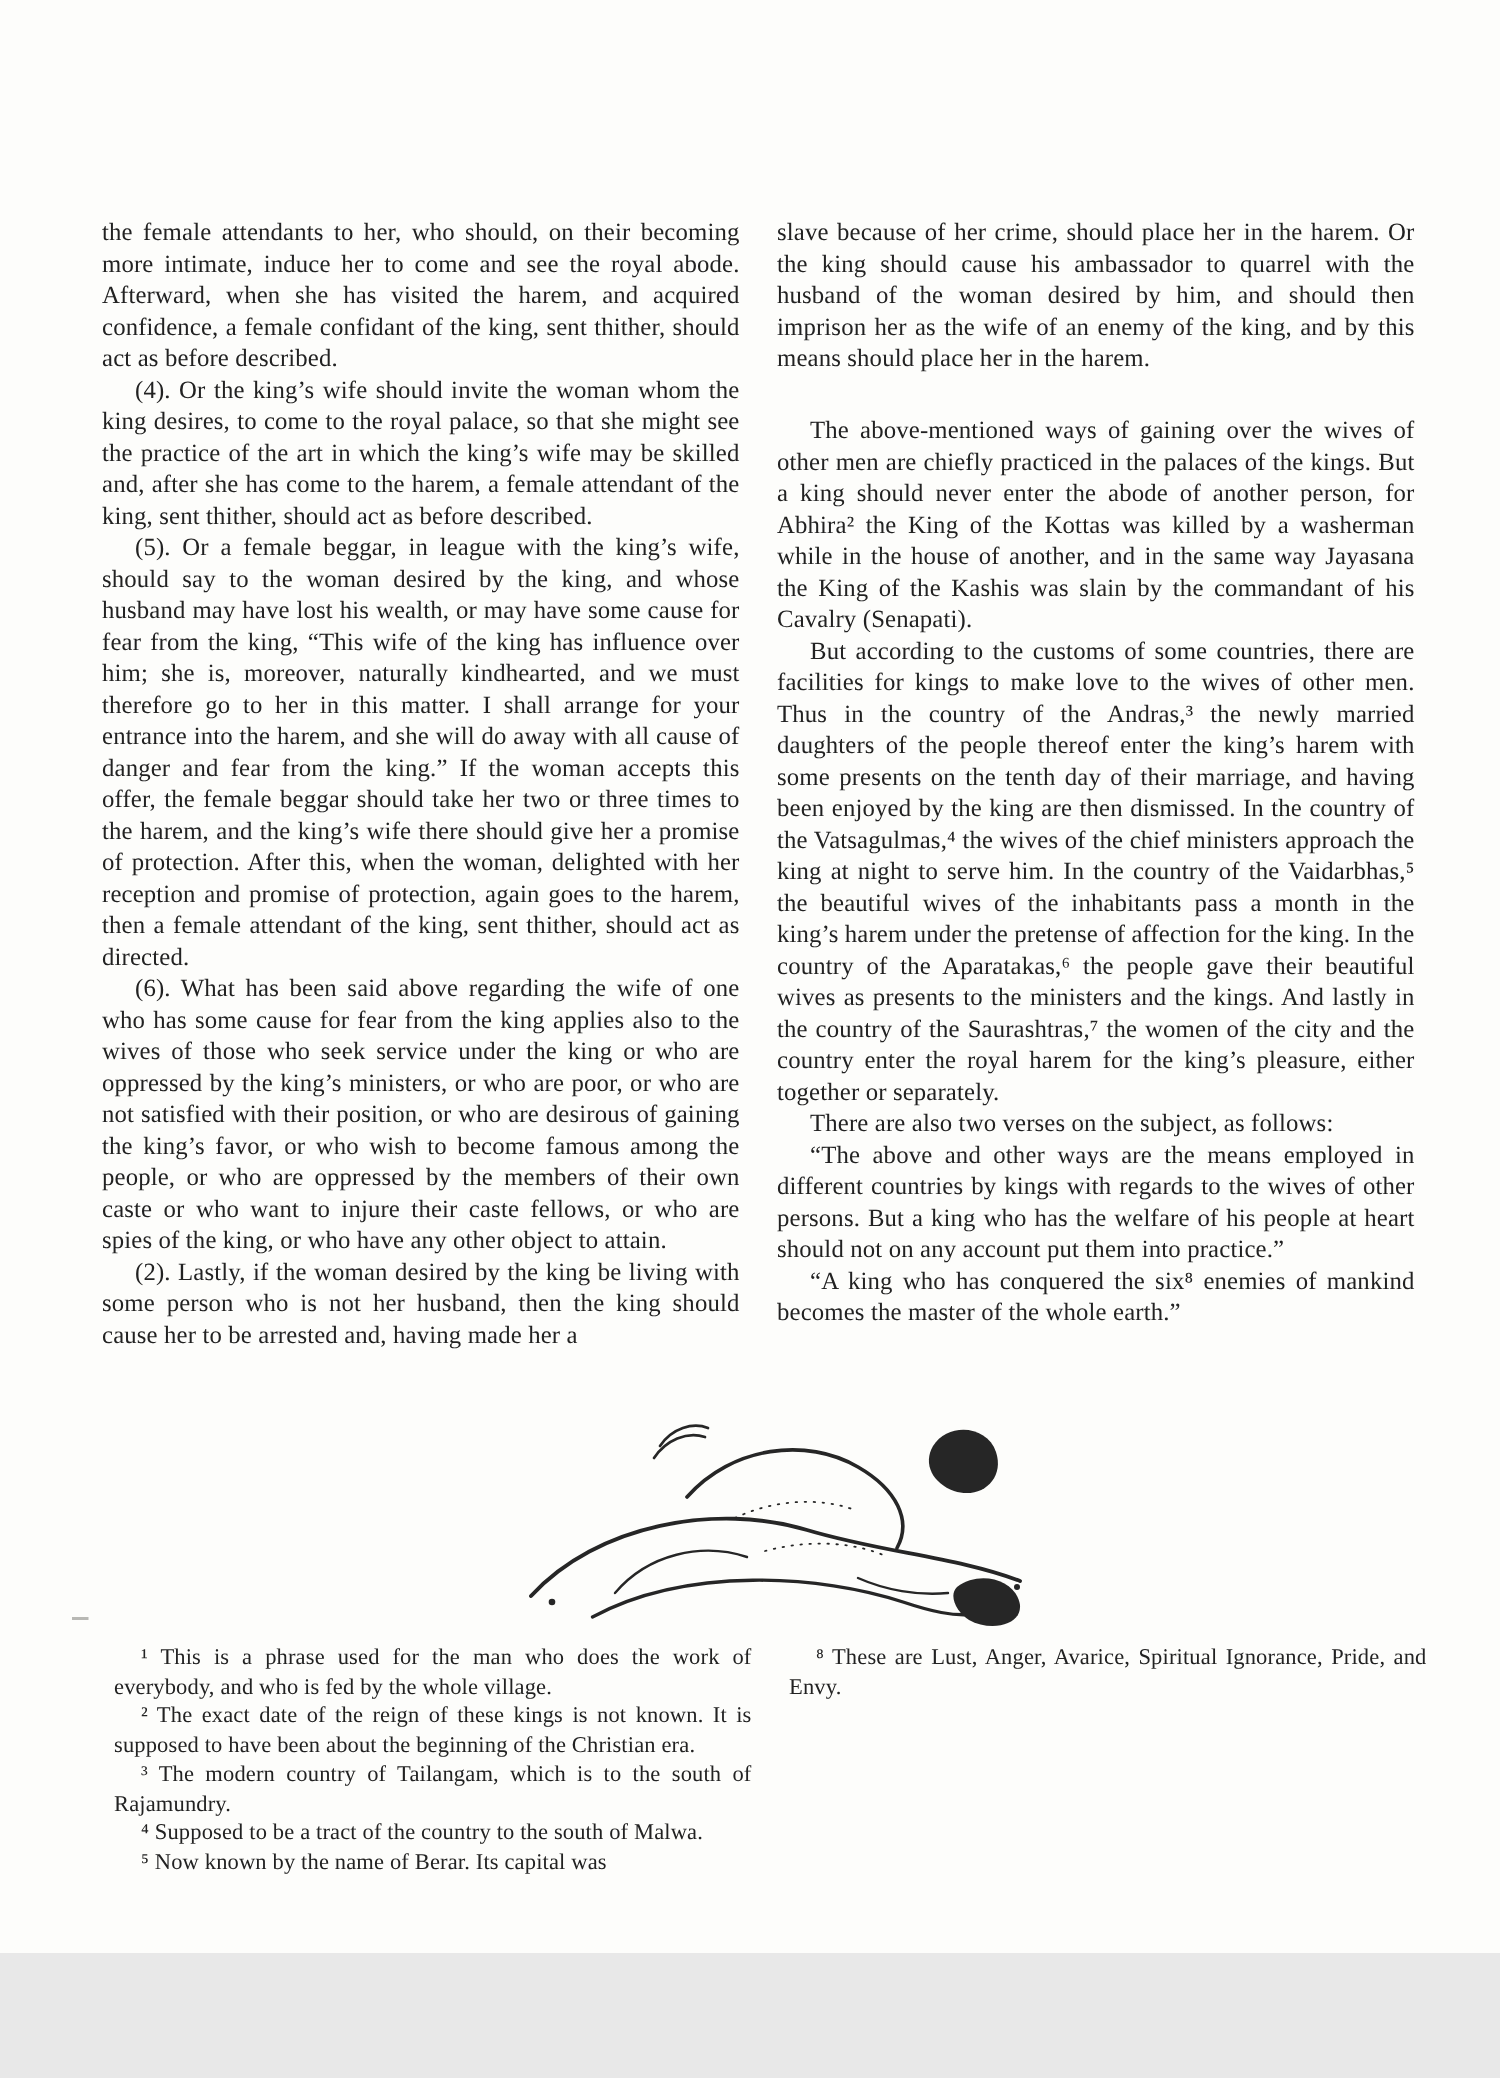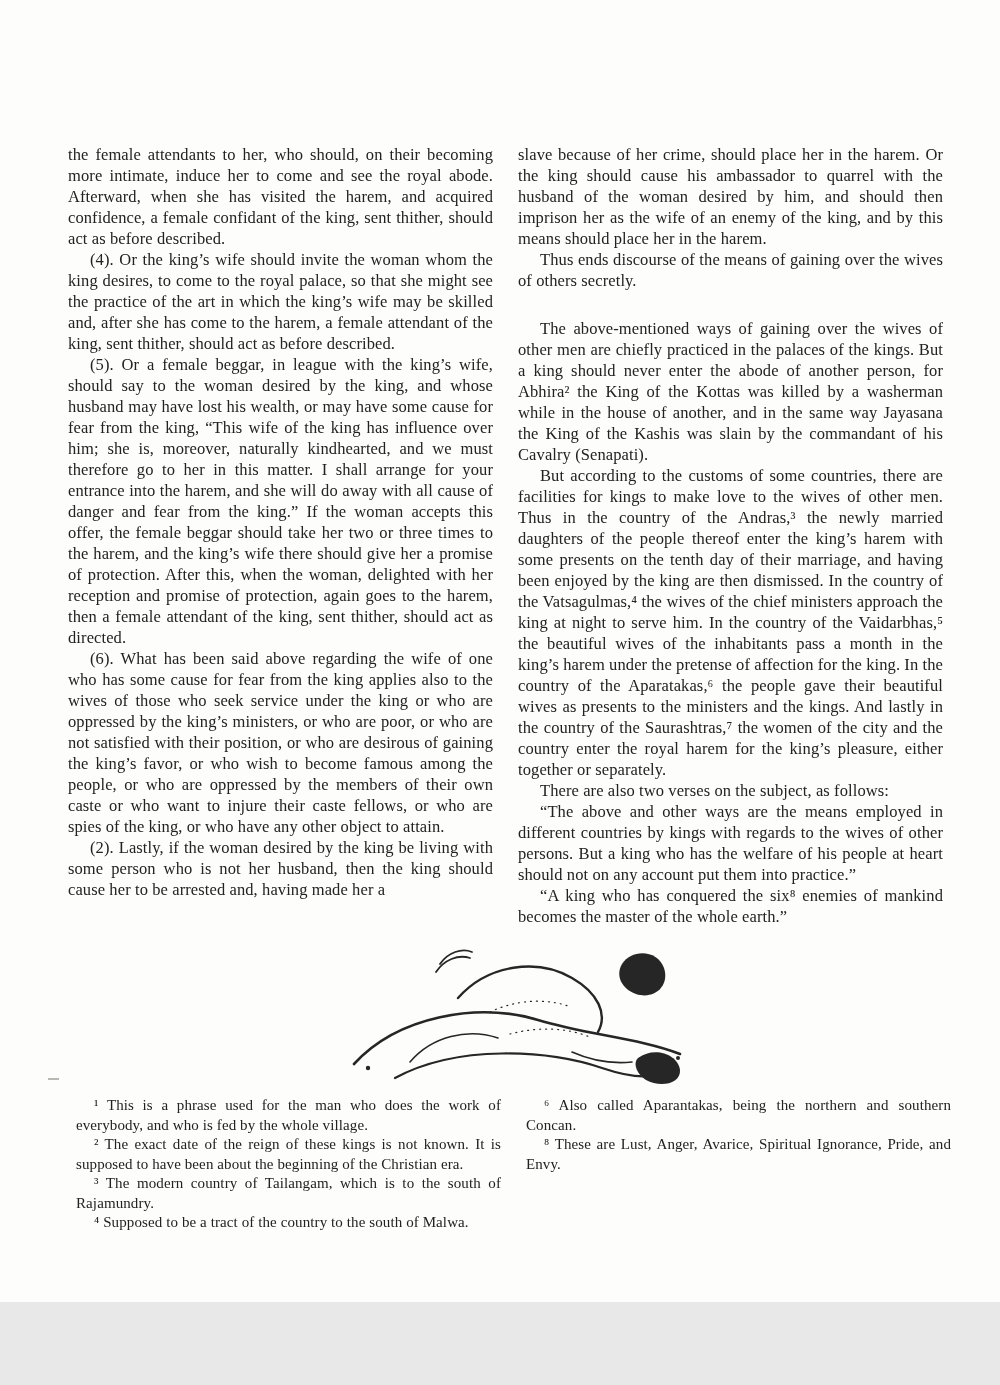--- a/index.html
+++ b/index.html
@@ -63,21 +63,20 @@
   <main class="cols main-cols">
     <section class="col">
       <p>the female attendants to her, who should, on their becoming more intimate, induce her to come and see the royal abode. Afterward, when she has visited the harem, and acquired confidence, a female confidant of the king, sent thither, should act as before described.</p>
       <p class="ind">(4).  Or the king’s wife should invite the woman whom the king desires, to come to the royal palace, so that she might see the practice of the art in which the king’s wife may be skilled and, after she has come to the harem, a female attendant of the king, sent thither, should act as before described.</p>
       <p class="ind">(5).  Or a female beggar, in league with the king’s wife, should say to the woman desired by the king, and whose husband may have lost his wealth, or may have some cause for fear from the king, “This wife of the king has influence over him; she is, moreover, naturally kindhearted, and we must therefore go to her in this matter. I shall arrange for your entrance into the harem, and she will do away with all cause of danger and fear from the king.” If the woman accepts this offer, the female beggar should take her two or three times to the harem, and the king’s wife there should give her a promise of protection. After this, when the woman, delighted with her reception and promise of protection, again goes to the harem, then a female attendant of the king, sent thither, should act as directed.</p>
       <p class="ind">(6).  What has been said above regarding the wife of one who has some cause for fear from the king applies also to the wives of those who seek service under the king or who are oppressed by the king’s ministers, or who are poor, or who are not satisfied with their position, or who are desirous of gaining the king’s favor, or who wish to become famous among the people, or who are oppressed by the members of their own caste or who want to injure their caste fellows, or who are spies of the king, or who have any other object to attain.</p>
       <p class="ind">(2).  Lastly, if the woman desired by the king be living with some person who is not her husband, then the king should cause her to be arrested and, having made her a</p>
     </section>
     <section class="col">
       <p>slave because of her crime, should place her in the harem. Or the king should cause his ambassador to quarrel with the husband of the woman desired by him, and should then imprison her as the wife of an enemy of the king, and by this means should place her in the harem.</p>
-      <p class="ind">Thus ends discourse of the means of gaining over the wives of others secretly.</p>
       <p class="ind gap-above">The above-mentioned ways of gaining over the wives of other men are chiefly practiced in the palaces of the kings. But a king should never enter the abode of another person, for Abhira² the King of the Kottas was killed by a washerman while in the house of another, and in the same way Jayasana the King of the Kashis was slain by the commandant of his Cavalry (Senapati).</p>
       <p class="ind">But according to the customs of some countries, there are facilities for kings to make love to the wives of other men. Thus in the country of the Andras,³ the newly married daughters of the people thereof enter the king’s harem with some presents on the tenth day of their marriage, and having been enjoyed by the king are then dismissed. In the country of the Vatsagulmas,⁴ the wives of the chief ministers approach the king at night to serve him. In the country of the Vaidarbhas,⁵ the beautiful wives of the inhabitants pass a month in the king’s harem under the pretense of affection for the king. In the country of the Aparatakas,⁶ the people gave their beautiful wives as presents to the ministers and the kings. And lastly in the country of the Saurashtras,⁷ the women of the city and the country enter the royal harem for the king’s pleasure, either together or separately.</p>
       <p class="ind">There are also two verses on the subject, as follows:</p>
       <p class="ind">“The above and other ways are the means employed in different countries by kings with regards to the wives of other persons. But a king who has the welfare of his people at heart should not on any account put them into practice.”</p>
       <p class="ind">“A king who has conquered the six⁸ enemies of mankind becomes the master of the whole earth.”</p>
     </section>
   </main>
 
   <figure class="illustration">
     <svg viewBox="0 0 350 152" width="350" height="152" aria-hidden="true">
@@ -103,20 +102,20 @@
   </figure>
 
   <div class="footnote-dash"></div>
 
   <footer class="cols fn-cols">
     <section class="col fn-col">
       <p>¹  This is a phrase used for the man who does the work of everybody, and who is fed by the whole village.</p>
       <p>²  The exact date of the reign of these kings is not known. It is supposed to have been about the beginning of the Christian era.</p>
       <p>³  The modern country of Tailangam, which is to the south of Rajamundry.</p>
       <p>⁴  Supposed to be a tract of the country to the south of Malwa.</p>
+      <p>⁵  Now known by the name of Berar. Its capital was</p>
     </section>
     <section class="col fn-col">
-      <p>⁶  Also called Aparantakas, being the northern and southern Concan.</p>
       <p>⁸  These are Lust, Anger, Avarice, Spiritual Ignorance, Pride, and Envy.</p>
     </section>
   </footer>
 
 </div>
 
 </body></html>

